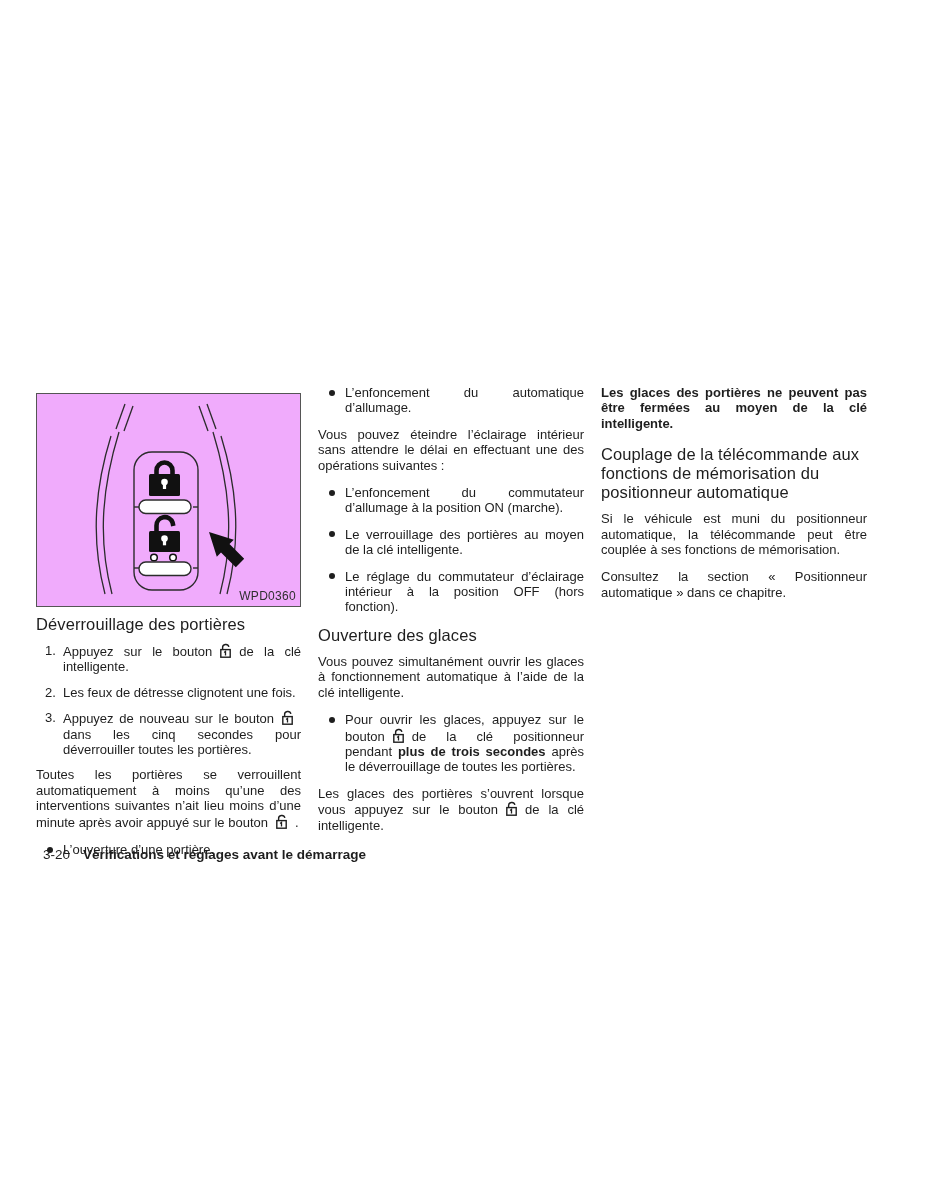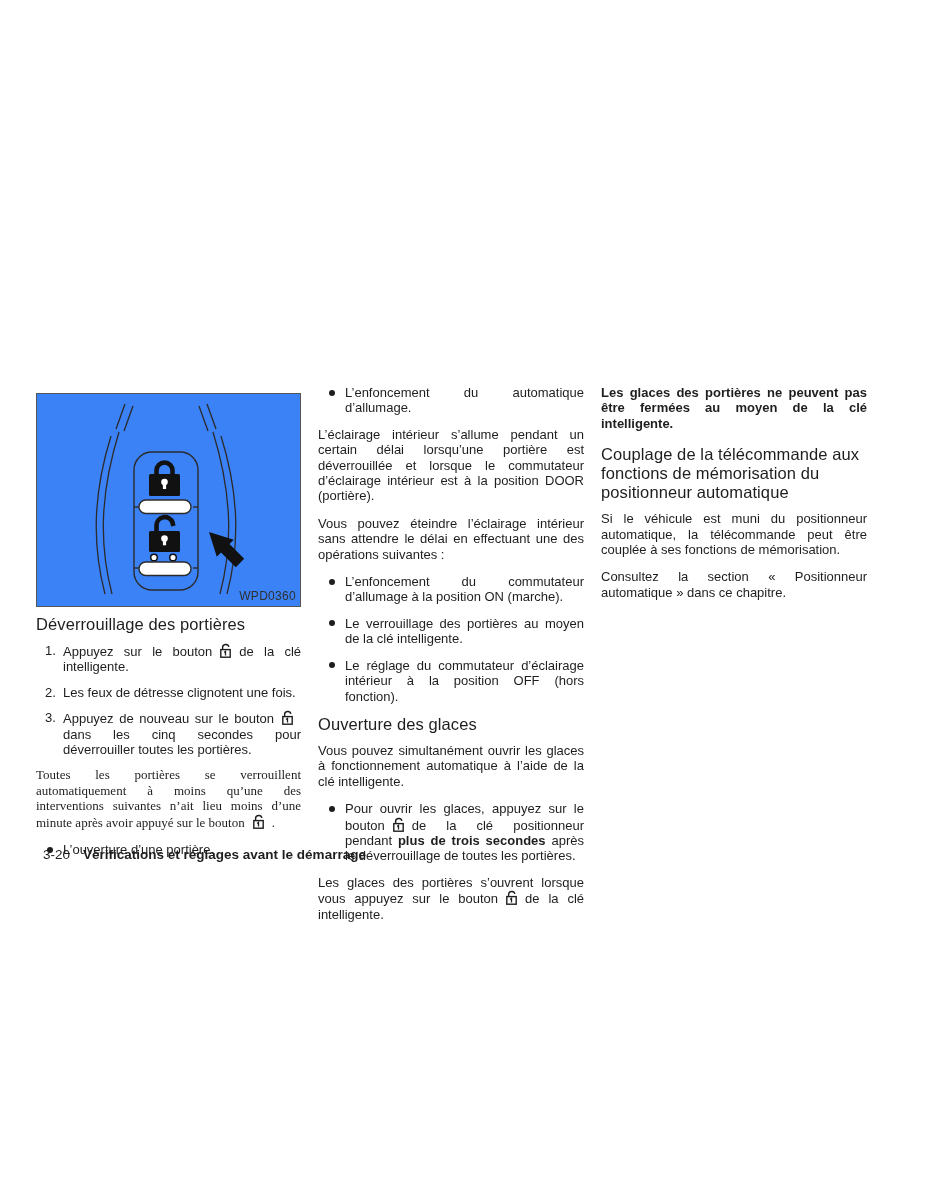--- a/index.html
+++ b/index.html
@@ -6,21 +6,21 @@
   .page{
     position:relative;width:927px;height:1200px;background:#ffffff;
     font-family:"Liberation Sans",sans-serif;color:#1e1e1e;overflow:hidden;
   }
   .col{position:absolute;font-size:13px;line-height:15.4px;}
   .col-left{left:36px;top:393px;width:265px;}
   .col-mid{left:318px;top:385px;width:266px;}
   .col-right{left:601px;top:385px;width:266px;}
   p{margin:0 0 12px;text-align:justify;}
   h2{font-size:16.5px;font-weight:400;line-height:19px;margin:0 0 9px;letter-spacing:.1px;}
-  .figbox{position:relative;width:263px;height:212px;border:1px solid #555;margin:0 0 8px;background:#3b82f6;}
+  .figbox{position:relative;width:263px;height:212px;border:1px solid #555;margin:0 0 8px;background:#f0abfc;}
   .figlabel{position:absolute;right:4px;bottom:2px;font-size:12px;color:#2f2f2f;letter-spacing:.3px;}
   .nitem{position:relative;padding-left:27px;margin:0 0 10px;text-align:justify;}
   .nitem .num{position:absolute;left:9px;top:0;}
   .bitem{position:relative;padding-left:27px;margin:0 0 11px;text-align:justify;}
   .dot{position:absolute;left:11px;top:4.6px;width:6px;height:6px;border-radius:50%;background:#1e1e1e;}
   .keyicon{width:13px;height:16px;margin:0 7px;vertical-align:-3px;}
   .b{font-weight:bold;}
   .boldpara{font-weight:bold;}
   .footer{position:absolute;left:43px;top:847px;font-size:13.5px;white-space:nowrap;}
   .footer .ptitle{font-weight:bold;margin-left:13px;}
@@ -95,40 +95,39 @@
 
     <div class="nitem">
       <span class="num">3.</span>
       <span>Appuyez de nouveau sur le bouton</span><svg class="keyicon" viewBox="0 0 13 16">
           <path d="M3.6 6.6 V4.9 A3.2 3.2 0 0 1 9.9 3.9" fill="none" stroke="#1e1e1e" stroke-width="1.4"></path>
           <rect x="1.8" y="6.6" width="9.4" height="7.6" fill="none" stroke="#1e1e1e" stroke-width="1.4"></rect>
           <path d="M5.1 9.4 L6.5 8.3 V12.6" fill="none" stroke="#1e1e1e" stroke-width="1.3"></path>
         </svg><span>dans les cinq secondes pour déverrouiller toutes les portières.</span>
     </div>
 
-    <p style="font-family:Liberation Serif, serif;"><span>Toutes les portières se verrouillent automatiquement à moins qu’une des interventions suivantes n’ait lieu moins d’une minute après avoir appuyé sur le bouton</span><svg class="keyicon" viewBox="0 0 13 16">
+    <p style=""><span>Toutes les portières se verrouillent automatiquement à moins qu’une des interventions suivantes n’ait lieu moins d’une minute après avoir appuyé sur le bouton</span><svg class="keyicon" viewBox="0 0 13 16">
           <path d="M3.6 6.6 V4.9 A3.2 3.2 0 0 1 9.9 3.9" fill="none" stroke="#1e1e1e" stroke-width="1.4"></path>
           <rect x="1.8" y="6.6" width="9.4" height="7.6" fill="none" stroke="#1e1e1e" stroke-width="1.4"></rect>
           <path d="M5.1 9.4 L6.5 8.3 V12.6" fill="none" stroke="#1e1e1e" stroke-width="1.3"></path>
         </svg><span>.</span></p>
 
     <div class="bitem">
       <span class="dot"></span>
       <span>L’ouverture d’une portière.</span>
     </div>
   </div>
 
   <div class="col col-mid">
 
     <div class="bitem">
       <span class="dot"></span>
       <span>L’enfoncement du automatique d’allumage.</span>
     </div>
 
-    <p>L’éclairage intérieur s’allume pendant un certain délai lorsqu’une portière est déverrouillée et lorsque le commutateur d’éclairage intérieur est à la position DOOR (portière).</p>
     <p>Vous pouvez éteindre l’éclairage intérieur sans attendre le délai en effectuant une des opérations suivantes :</p>
 
     <div class="bitem">
       <span class="dot"></span>
       <span>L’enfoncement du commutateur d’allumage à la position ON (marche).</span>
     </div>
     <div class="bitem">
       <span class="dot"></span>
       <span>Le verrouillage des portières au moyen de la clé intelligente.</span>
     </div>

